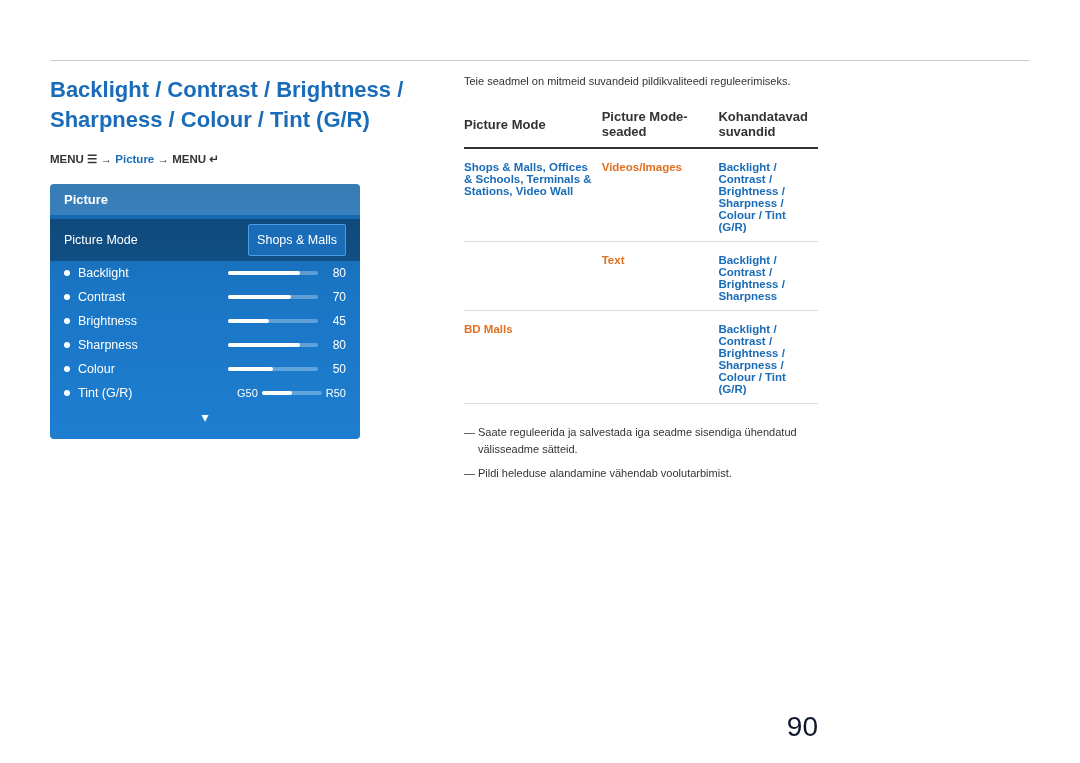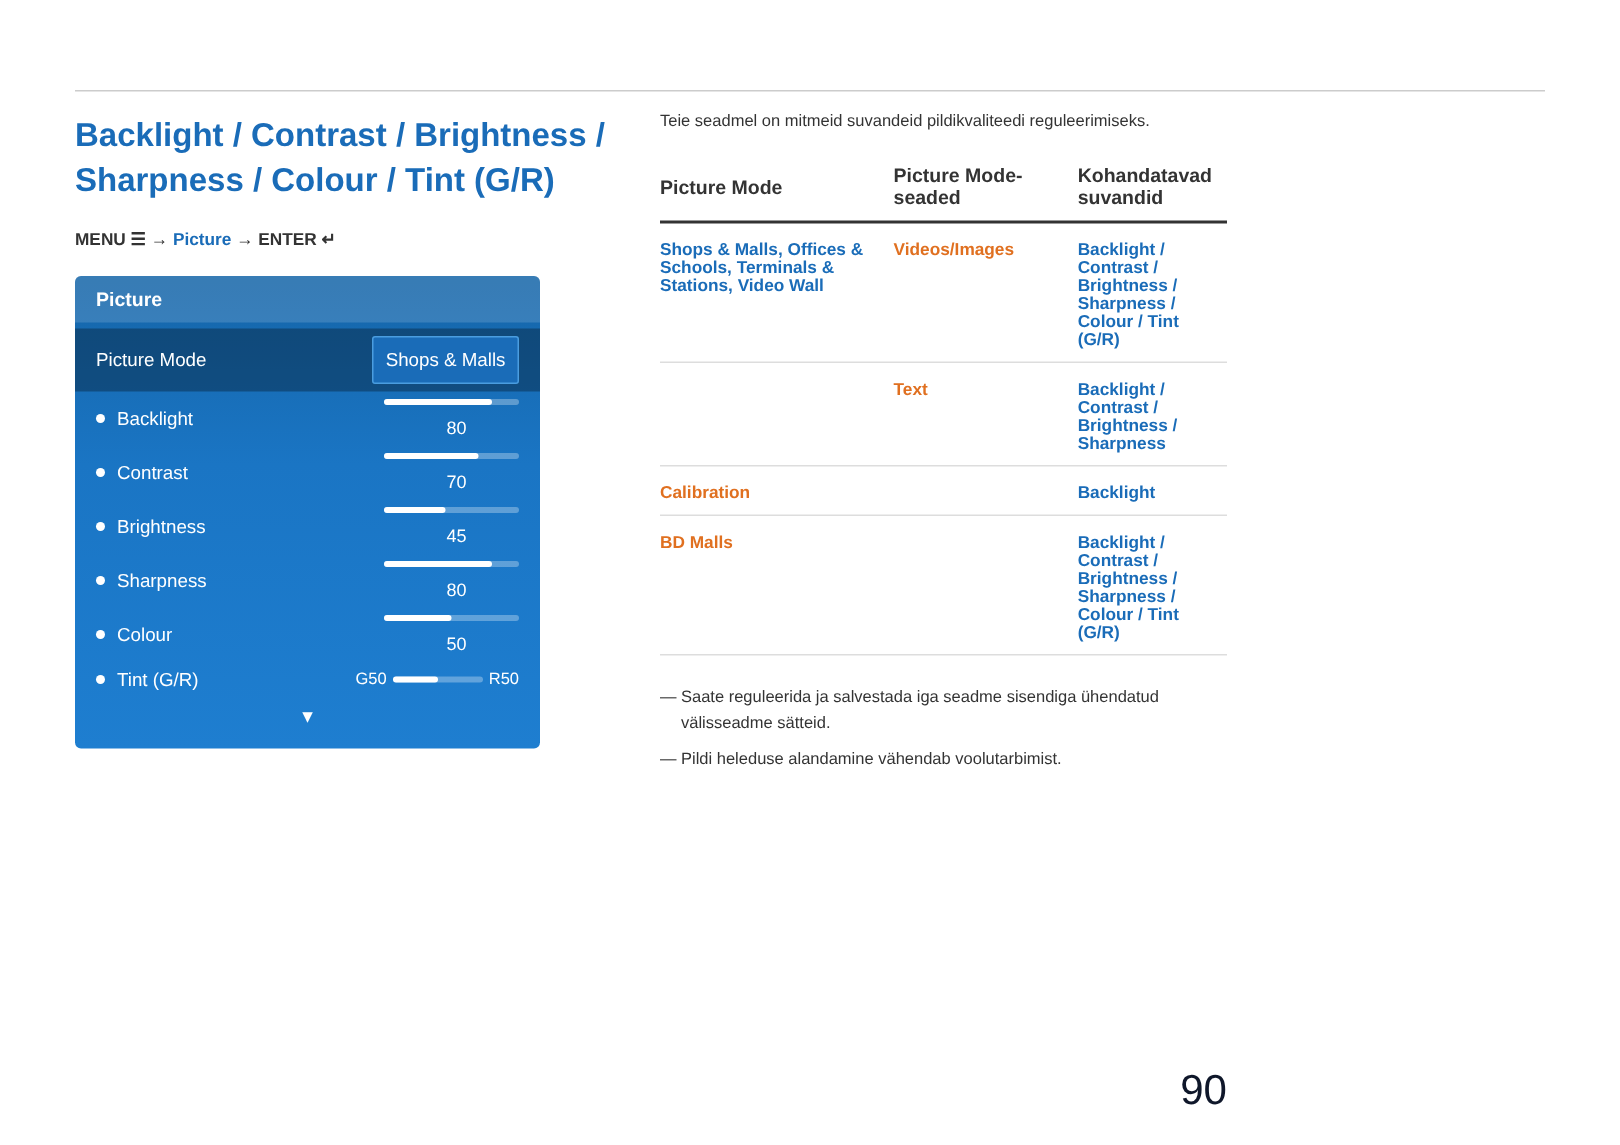--- a/index.html
+++ b/index.html
@@ -115,21 +115,20 @@
       margin-right: 8px;
       flex-shrink: 0;
     }
 
     
     .slider-container {
       display: flex;
       align-items: center;
       margin-left: auto;
       gap: 8px;
-      flex-direction: column;
     }
 
     .slider-track {
       width: 90px;
       height: 4px;
       background: rgba(255,255,255,0.3);
       border-radius: 2px;
       position: relative;
     }
 
@@ -196,21 +195,21 @@
       width: 130px;
       height: 1px;
       background: #aaa;
       margin-bottom: 6px;
     }
 
     
     .right-section {
       position: absolute;
       top: 75px;
-      left: 440px;
+      left: 464px;
       right: 50px;
     }
 
     .intro-text {
       font-size: 11px;
       color: #333;
       margin-bottom: 16px;
     }
 
     
@@ -281,21 +280,21 @@
 <div class="page-container">
 
   <div class="left-section">
 
     <div class="page-title">
       <span>Backlight / Contrast / Brightness /</span><br>
       <span>Sharpness / Colour / Tint (G/R)</span>
     </div>
 
     <div class="menu-path">
-      <span>MENU ☰ → </span><span class="blue">Picture</span><span> → ENTER ↵</span>
+      <span>MENU ☰ → </span><span class="blue">Picture</span><span> → MENU ↵</span>
     </div>
 
     <div class="picture-box">
       <div class="picture-box-header">
         <span>Picture</span>
       </div>
       <div class="picture-box-body">
 
         <div class="picture-row selected">
           <span class="label">Picture Mode</span>
@@ -408,29 +407,20 @@
         <tr>
           <td class="col1"></td>
           <td class="col2">
             <span class="orange-text">Text</span>
           </td>
           <td class="col3">
             <span class="blue-text">Backlight / Contrast / Brightness / Sharpness</span>
           </td>
         </tr>
 
-        <tr>
-          <td class="col1">
-            <span class="orange-text">Calibration</span>
-          </td>
-          <td class="col2"></td>
-          <td class="col3">
-            <span class="blue-text">Backlight</span>
-          </td>
-        </tr>
 
         <tr>
           <td class="col1">
             <span class="orange-text">BD Malls</span>
           </td>
           <td class="col2"></td>
           <td class="col3">
             <span class="blue-text">Backlight / Contrast / Brightness / Sharpness / Colour / Tint (G/R)</span>
           </td>
         </tr>

